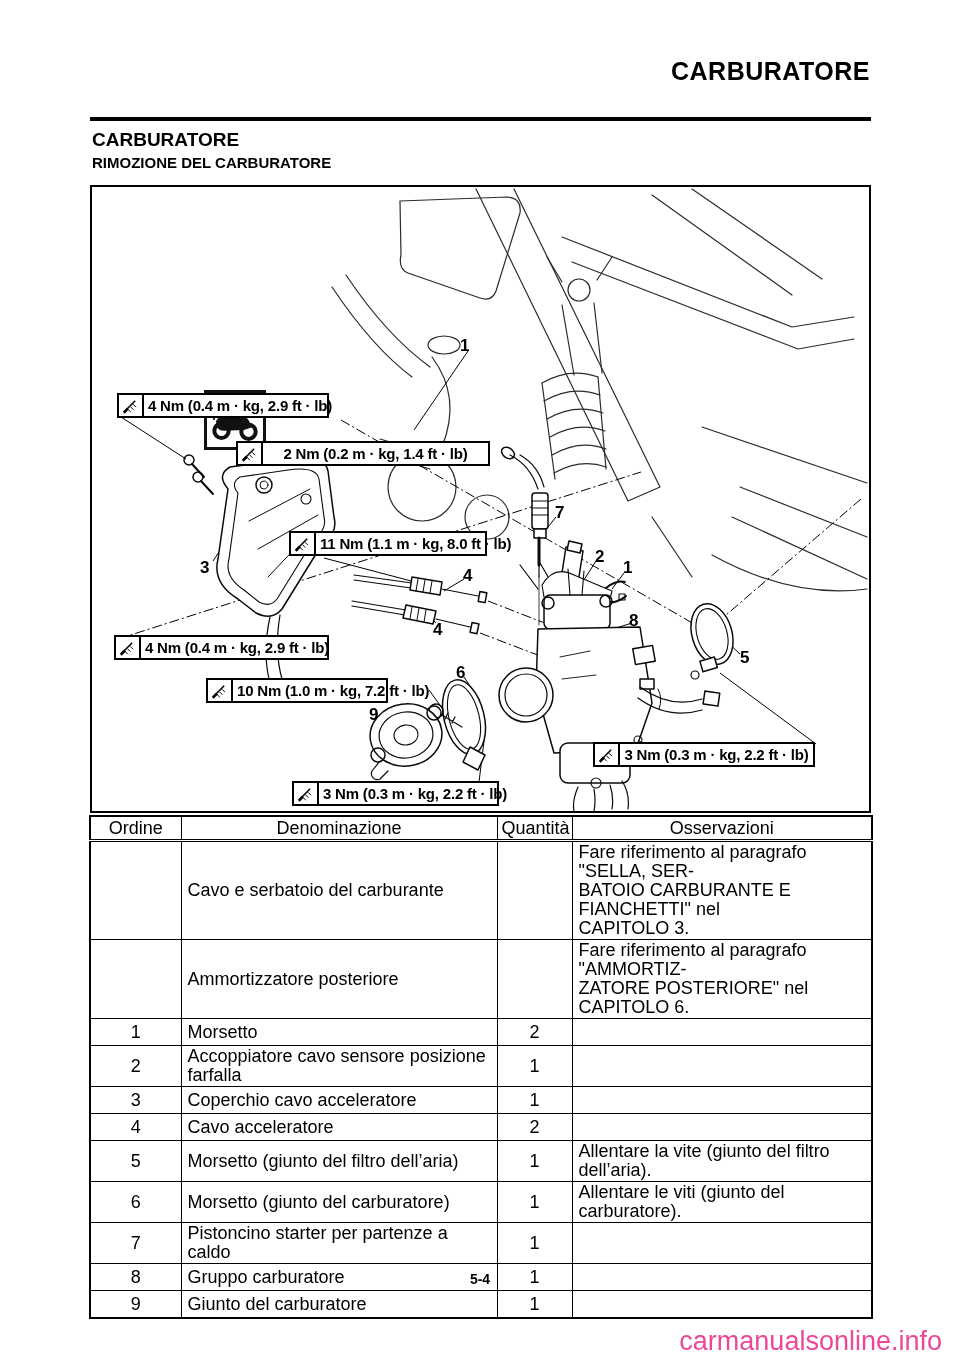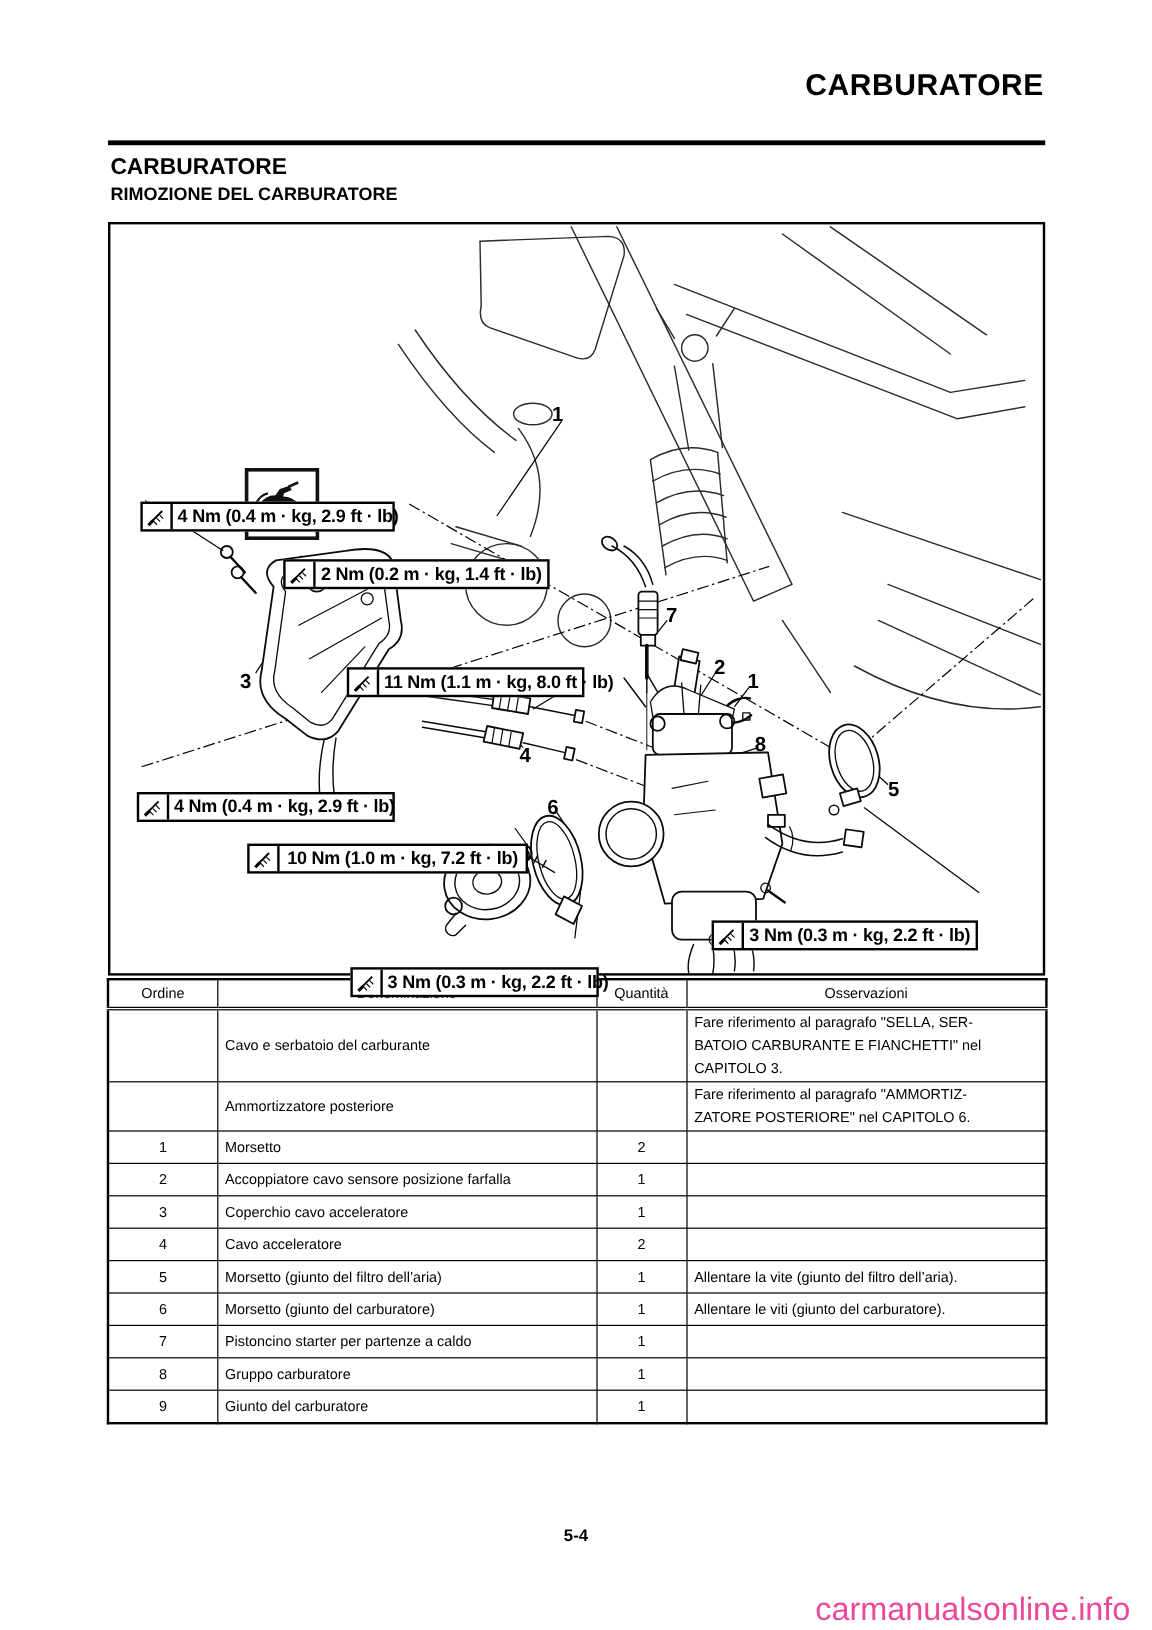--- a/index.html
+++ b/index.html
@@ -6,28 +6,28 @@
   .page{position:relative;width:960px;height:1358px;background:#fff;overflow:hidden;
         font-family:"Liberation Sans", sans-serif;color:#000;}
   .running-header{position:absolute;top:57px;right:90px;font-size:25px;font-weight:bold;letter-spacing:0.5px;}
   .header-rule{position:absolute;left:90px;top:117px;width:781px;height:4px;background:#000;}
   .section-title{position:absolute;left:92px;top:129px;font-size:19px;font-weight:bold;margin:0;}
   .subsection-title{position:absolute;left:92px;top:154px;font-size:15px;font-weight:bold;margin:0;}
   .diagram{position:absolute;left:90px;top:185px;width:781px;height:628px;border:2px solid #000;box-sizing:border-box;background:#fff;}
   .diagram svg.art{position:absolute;left:0;top:0;width:100%;height:100%;}
   .moto-box{position:absolute;left:112px;top:203px;width:62px;height:60px;border:3px solid #111;box-sizing:border-box;background:#fff;}
   .moto-box svg{width:100%;height:100%;}
-  .callout{position:absolute;height:25px;display:flex;align-items:stretch;border:2px solid #000;background:#fff;box-sizing:border-box;z-index:5;margin-top:25px;}
+  .callout{position:absolute;height:25px;display:flex;align-items:stretch;border:2px solid #000;background:#fff;box-sizing:border-box;z-index:5;}
   .callout .icon-cell{width:23px;border-right:2px solid #000;display:flex;align-items:center;justify-content:center;flex:none;}
   .callout .icon-cell svg{width:17px;height:17px;}
   .callout .callout-text{flex:1;display:flex;align-items:center;justify-content:center;
      font-size:15px;font-weight:bold;white-space:nowrap;padding:0 4px;letter-spacing:-0.2px;}
   .plabel{position:absolute;font-size:17px;font-weight:bold;z-index:4;background:transparent;}
   .parts-table{position:absolute;left:89px;top:815px;width:782px;border-collapse:collapse;table-layout:fixed;
-      font-size:12px;background:#fff;}
+      font-size:18px;background:#fff;}
   .parts-table,.parts-table th,.parts-table td{border:1px solid #000;}
   .parts-table{border:2px solid #000;}
   .parts-table thead th{font-weight:normal;height:22px;text-align:center;padding:0 4px;border-bottom:3px double #000;}
   .parts-table td{height:24px;padding:1px 6px;vertical-align:middle;line-height:19px;}
   .parts-table td.c-ord,.parts-table td.c-qty{text-align:center;}
   .parts-table td.c-obs{white-space:pre-line;}
   .page-number{position:absolute;left:0;top:1271px;width:100%;text-align:center;font-size:14px;font-weight:bold;}
   .watermark{position:absolute;right:18px;top:1326px;font-size:27px;color:#ec4899;}
 </style>
 </head>
@@ -284,21 +284,21 @@
     <span class="icon-cell">
       <svg viewBox="0 0 20 20" fill="none" stroke="#000">
         <path d="M3.5,16.5 L15.5,4.5" stroke-width="1.8"></path>
         <path d="M2,18.5 L7,13.5" stroke-width="3"></path>
         <path d="M7,14.5 l3.5,3.5 M10,11.5 l3.5,3.5 M13,8.5 l3.5,3.5" stroke-width="1.1"></path>
       </svg>
     </span>
     <span class="callout-text">4 Nm (0.4 m · kg, 2.9 ft · lb)</span>
   </div>
 
-  <div class="callout" style="left: 236px; top: 441px; width: 222px;">
+  <div class="callout" style="left: 236px; top: 441px; width: 254px;">
     <span class="icon-cell">
       <svg viewBox="0 0 20 20" fill="none" stroke="#000">
         <path d="M3.5,16.5 L15.5,4.5" stroke-width="1.8"></path>
         <path d="M2,18.5 L7,13.5" stroke-width="3"></path>
         <path d="M7,14.5 l3.5,3.5 M10,11.5 l3.5,3.5 M13,8.5 l3.5,3.5" stroke-width="1.1"></path>
       </svg>
     </span>
     <span class="callout-text">2 Nm (0.2 m · kg, 1.4 ft · lb)</span>
   </div>
 
@@ -317,21 +317,21 @@
     <span class="icon-cell">
       <svg viewBox="0 0 20 20" fill="none" stroke="#000">
         <path d="M3.5,16.5 L15.5,4.5" stroke-width="1.8"></path>
         <path d="M2,18.5 L7,13.5" stroke-width="3"></path>
         <path d="M7,14.5 l3.5,3.5 M10,11.5 l3.5,3.5 M13,8.5 l3.5,3.5" stroke-width="1.1"></path>
       </svg>
     </span>
     <span class="callout-text">4 Nm (0.4 m · kg, 2.9 ft · lb)</span>
   </div>
 
-  <div class="callout" style="left: 206px; top: 678px; width: 234px; justify-content: space-between;">
+  <div class="callout" style="left: 206px; top: 678px; width: 182px; justify-content: space-between;">
     <span class="icon-cell">
       <svg viewBox="0 0 20 20" fill="none" stroke="#000">
         <path d="M3.5,16.5 L15.5,4.5" stroke-width="1.8"></path>
         <path d="M2,18.5 L7,13.5" stroke-width="3"></path>
         <path d="M7,14.5 l3.5,3.5 M10,11.5 l3.5,3.5 M13,8.5 l3.5,3.5" stroke-width="1.1"></path>
       </svg>
     </span>
     <span class="callout-text">10 Nm (1.0 m · kg, 7.2 ft · lb)</span>
   </div>
 

